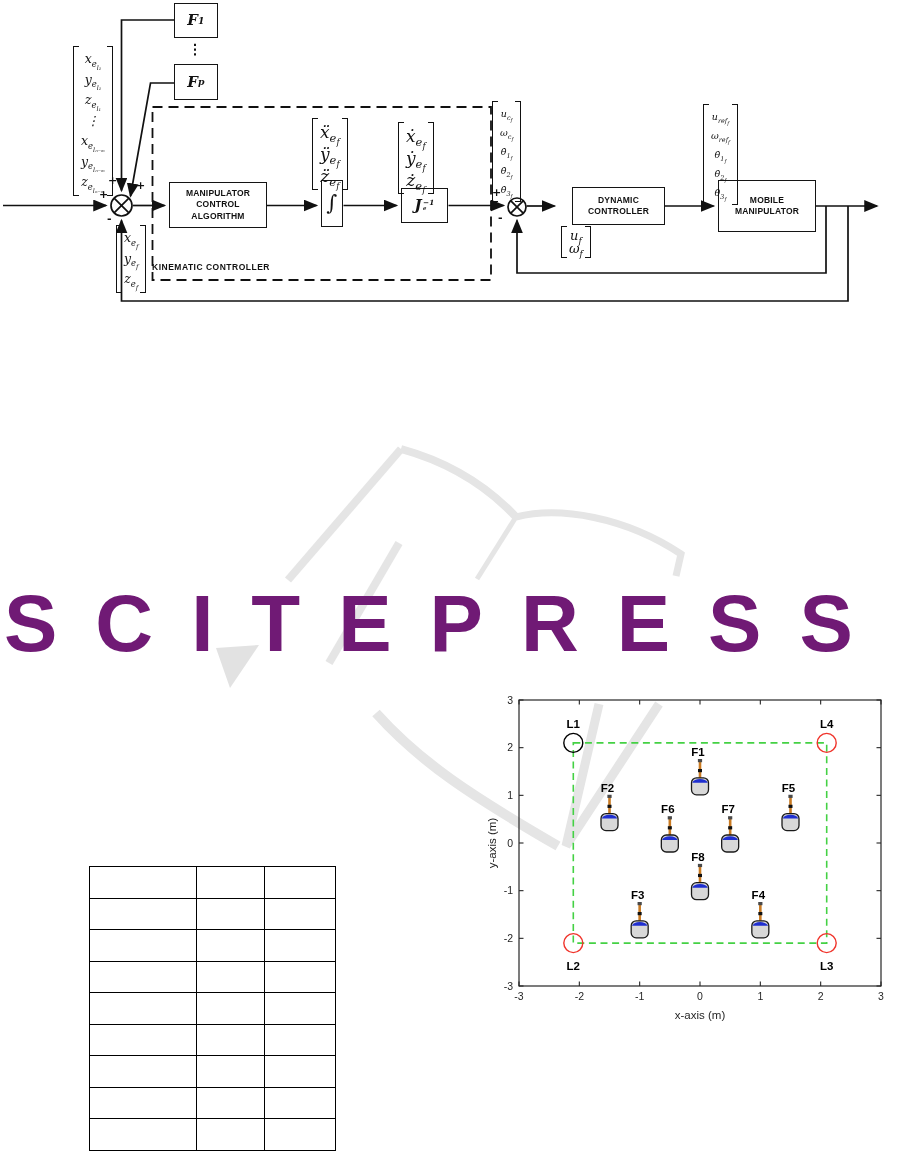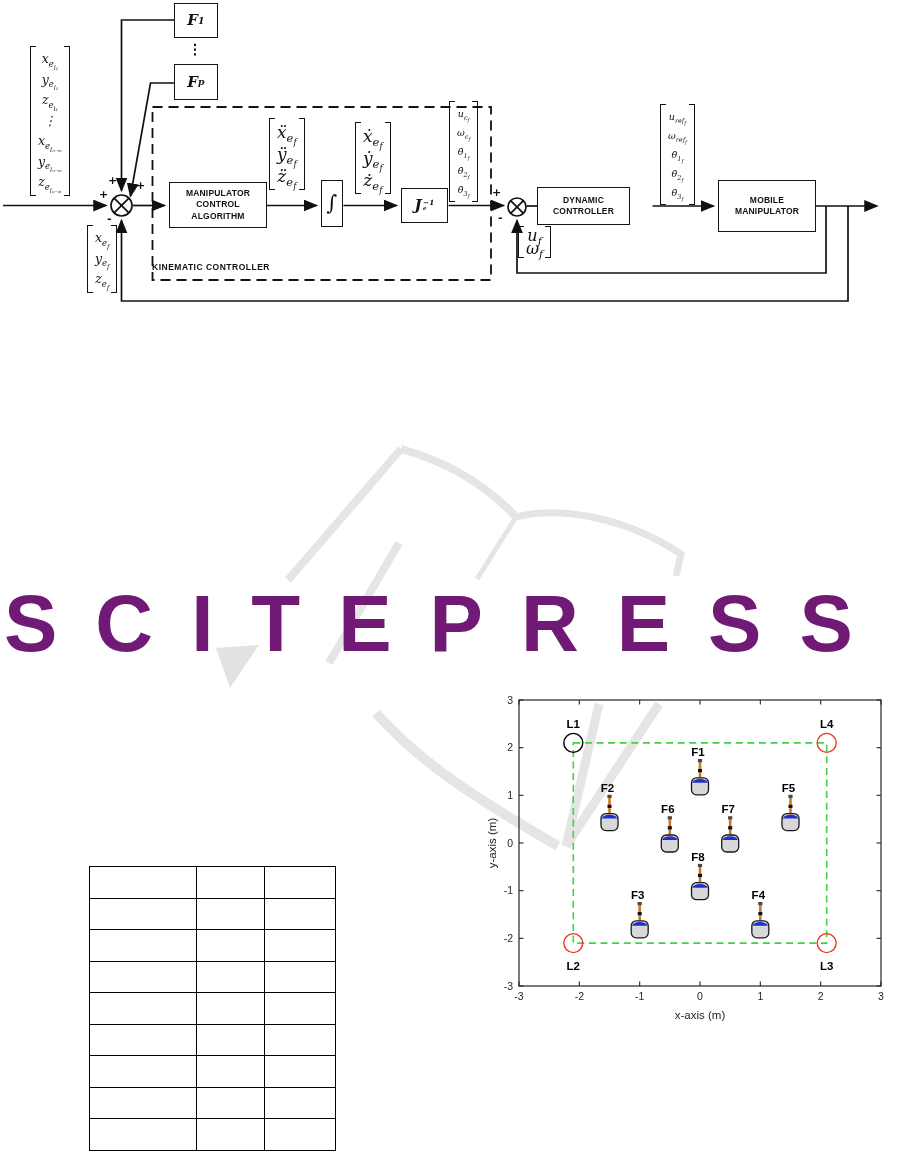--- a/index.html
+++ b/index.html
@@ -23,31 +23,31 @@
   .intblk{font:italic 400 21px/1 "DejaVu Serif",serif;font-weight:400;}
   .stack{display:inline-flex;flex-direction:column;font-size:58%;line-height:.95;
          margin-left:1px;vertical-align:-4px;text-align:left;font-style:italic;}
   .dots{position:absolute;font:700 14px/1 "DejaVu Serif",serif;color:#111;z-index:3;}
   .kinlabel{position:absolute;font:700 8.5px/1 "Liberation Sans",sans-serif;letter-spacing:.5px;
             color:#111;text-align:left;z-index:3;}
   .sg{position:absolute;font:700 11px/1 "DejaVu Sans",sans-serif;color:#111;z-index:4;}
 
   
   .vec{position:absolute;display:flex;flex-direction:column;align-items:center;justify-content:center;
-       padding:3px 8px;font-family:"DejaVu Serif",serif;font-style:italic;color:#111;z-index:3;}
+       padding:3px 8px;font-family:"DejaVu Serif",serif;font-style:italic;color:#111;z-index:3;margin-left:43px;}
   .vec::before,.vec::after{content:"";position:absolute;top:0;bottom:0;width:5px;}
   .vec::before{left:0;border:1.6px solid #111;border-right:none;}
   .vec::after{right:0;border:1.6px solid #111;border-left:none;}
   .vec div{white-space:nowrap;}
   .vec sub{font-size:68%;line-height:0;}
   .vec sub sub{font-size:75%;}
   .v-lg{font-size:12.5px;}  .v-lg div{line-height:20.5px;}
   .v-md{font-size:17px;}  .v-md div{line-height:22px;}
   .v-sm{font-size:9.5px;}   .v-sm div{line-height:19px;}
-  .v-xs{font-size:16px;}  .v-xs div{line-height:13px;}
+  .v-xs{font-size:13px;}  .v-xs div{line-height:13px;}
 
   
   .tblwrap{position:absolute;left:89px;top:866px;z-index:3;}
   table.empty{border-collapse:collapse;}
   table.empty td{border:1.7px solid #000;padding:0;height:30.5px;}
   table.empty td.c0{width:106px;} table.empty td.c1{width:67px;} table.empty td.c2{width:70px;}
 </style>
 </head>
 <body>
 
@@ -103,21 +103,21 @@
 
   <div class="blk mathblk" style="left:174px;top:3px;width:44px;height:35px"><span>F</span><sub>1</sub></div>
   <div class="dots" style="left:188px;top:42px">⋮</div>
   <div class="blk mathblk" style="left:174px;top:64px;width:44px;height:36px"><span>F</span><sub>p</sub></div>
   <div class="blk" style="left:169px;top:182px;width:98px;height:46px">MANIPULATOR
 CONTROL
 ALGORITHM</div>
   <div class="blk intblk" style="left:321px;top:180px;width:22px;height:47px">∫</div>
   <div class="blk mathblk" style="left:401px;top:188px;width:47px;height:35px"><span>J</span><span class="stack"><sup>−1</sup><sub>e</sub></span></div>
   <div class="kinlabel" style="left:152px;top:263px;width:339px">KINEMATIC CONTROLLER</div>
-  <div class="blk" style="left:537px;top:187px;width:93px;height:38px">DYNAMIC
+  <div class="blk" style="left:572px;top:187px;width:93px;height:38px">DYNAMIC
 CONTROLLER</div>
   <div class="blk" style="left:718px;top:180px;width:98px;height:52px">MOBILE
 MANIPULATOR</div>
 
   <div class="vec v-lg" style="left:30px;top:46px">
       <div><span>x</span><sub>e<sub>l₁</sub></sub></div>
       <div><span>y</span><sub>e<sub>l₁</sub></sub></div>
       <div><span>z</span><sub>e<sub>l₁</sub></sub></div>
       <div><span>⋮</span></div>
       <div><span>x</span><sub>e<sub>lₙ₋ₘ</sub></sub></div>
@@ -141,21 +141,21 @@
       <div><span>θ̇</span><sub>2<sub>f</sub></sub></div>
       <div><span>θ̇</span><sub>3<sub>f</sub></sub></div>
     </div>
   <div class="vec v-sm" style="left:660px;top:104px">
       <div><span>u</span><sub>ref<sub>f</sub></sub></div>
       <div><span>ω</span><sub>ref<sub>f</sub></sub></div>
       <div><span>θ̇</span><sub>1<sub>f</sub></sub></div>
       <div><span>θ̇</span><sub>2<sub>f</sub></sub></div>
       <div><span>θ̇</span><sub>3<sub>f</sub></sub></div>
     </div>
-  <div class="vec v-lg" style="left:87px;top:225px">
+  <div class="vec v-lg" style="left:73px;top:225px">
       <div><span>x</span><sub>e<sub>f</sub></sub></div>
       <div><span>y</span><sub>e<sub>f</sub></sub></div>
       <div><span>z</span><sub>e<sub>f</sub></sub></div>
     </div>
   <div class="vec v-xs" style="left:518px;top:226px">
       <div><span>u</span><sub>f</sub></div>
       <div><span>ω</span><sub>f</sub></div>
     </div>
 
   <div class="tblwrap">

